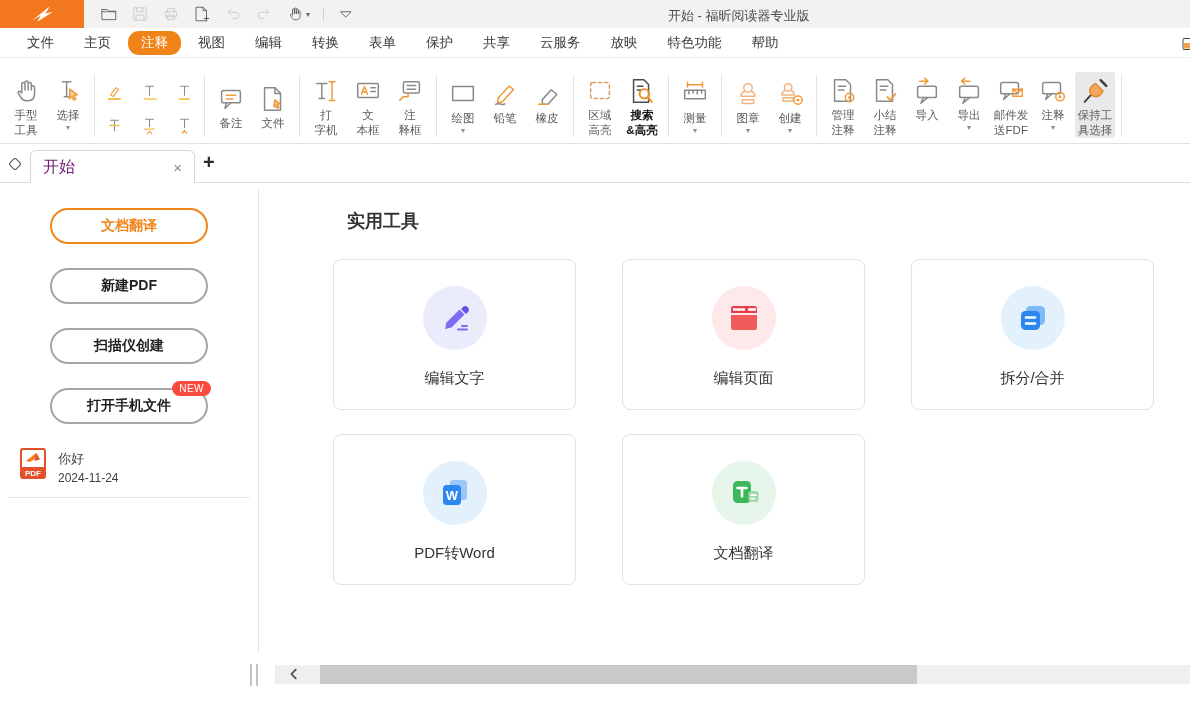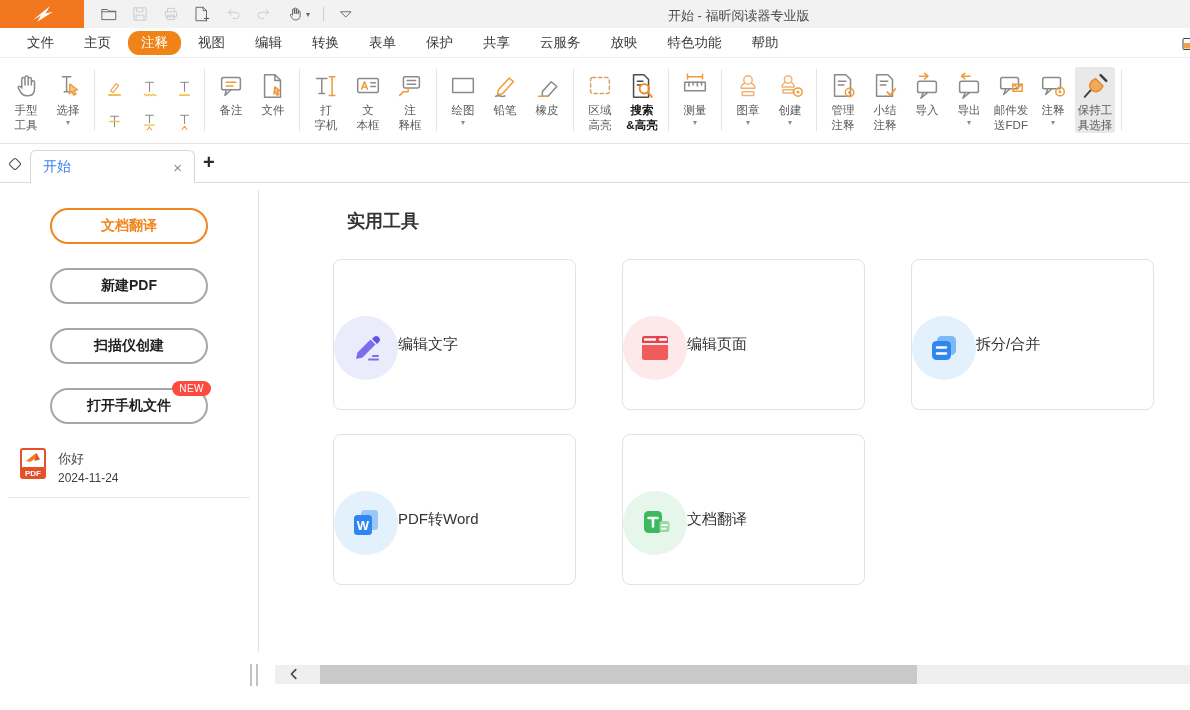--- a/index.html
+++ b/index.html
@@ -15,37 +15,37 @@
   .qa-sep { width:1px; height:14px; background:#cfcfcf; }
   .window-title { position:absolute; left:668px; top:7px; font-size:13px; color:#4a4a4a; white-space:nowrap; }
 
   
   .menubar { position:absolute; left:0; top:28px; width:1190px; height:30px; background:#fff; display:flex; align-items:center; padding-left:27px; column-gap:30px; border-bottom:1px solid #ededed; }
   .menu-item { font-size:13.5px; color:#3a3a3a; white-space:nowrap; cursor:default; }
   .menu-item.active { background:#f08318; color:#fff; border-radius:11px; padding:3px 13px; margin:-3px -13px; }
   .edge-icon { position:absolute; right:-7px; top:36px; }
 
   
-  .ribbon { position:absolute; left:0; top:59px; width:1190px; height:85px; background:#fff; border-bottom:1px solid #e2e2e2; display:flex; align-items:flex-start; padding:8px 4px 0 6px; overflow:hidden; }
+  .ribbon { position:absolute; left:0; top:59px; width:1190px; height:85px; background:#fff; border-bottom:1px solid #e2e2e2; display:flex; align-items:center; padding:8px 4px 0 6px; overflow:hidden; }
   .rgroup { display:flex; align-items:flex-start; gap:2px; }
   .rdivider { width:1px; height:62px; background:#e4e4e4; margin:2px 6px 0 6px; flex:0 0 auto; }
   .rbtn { min-width:40px; padding:2px 2px 0 2px; display:flex; flex-direction:column; align-items:center; border-radius:3px; cursor:default; }
   .rbtn .ric { height:34px; display:flex; align-items:center; justify-content:center; }
   .rbtn .rlabel { font-size:11.5px; line-height:15px; color:#5a5a5a; text-align:center; white-space:pre-line; }
   .rbtn .rcaret { font-size:8px; line-height:10px; color:#8d8d8d; }
   .rbtn.active { background:#e9e9e9; }
   .rbtn.emphasis .rlabel { color:#141414; font-weight:bold; }
   .rgrid { display:grid; grid-template-columns:repeat(3,27px); grid-auto-rows:27px; column-gap:8px; row-gap:6px; margin-top:8px; }
   .rgrid .gcell { display:flex; align-items:center; justify-content:center; cursor:default; }
 
   
   .tabbar { position:absolute; left:0; top:145px; width:1190px; height:38px; background:#fff; border-bottom:1px solid #dcdcdc; }
   .tab-tool { position:absolute; left:5px; top:9px; cursor:default; }
   .tab { position:absolute; left:30px; top:5px; width:165px; height:34px; background:#fff; border:1px solid #d6d6d6; border-bottom-color:#fff; border-radius:6px 6px 0 0; display:flex; align-items:center; padding:0 12px; }
-  .tab-label { font-size:14px; color:#3b82f6; }
+  .tab-label { font-size:16px; color:#701a75; }
   .tab-close { margin-left:auto; color:#8a8a8a; font-size:15px; line-height:1; cursor:default; }
   .new-tab { position:absolute; left:203px; top:6px; font-size:20px; font-weight:bold; color:#2b2b2b; cursor:default; }
 
   
   .sidebar { position:absolute; left:0; top:183px; width:258px; bottom:0; background:#fff; }
   .side-buttons { padding-top:25px; }
   .side-btn { position:relative; width:158px; height:36px; margin:0 auto 24px auto; border:2px solid #a6a6a6; border-radius:18px; background:#fff; display:flex; align-items:center; justify-content:center; font-size:14px; font-weight:bold; color:#1f1f1f; cursor:default; }
   .side-btn.accent { border-color:#f0861c; color:#f0861c; }
   .side-badge { position:absolute; top:-9px; right:-5px; background:#fb4a3e; color:#fff; font-size:10px; font-weight:normal; padding:2px 7px; border-radius:8px; letter-spacing:.5px; }
   .recent-bar { width:216px; height:32px; margin:23px auto 0 auto; background:#f1f1f1; border-radius:4px; display:flex; align-items:center; padding:0 10px; }
@@ -54,21 +54,21 @@
   .recent-item { margin:14px 0 0 20px; display:flex; gap:12px; align-items:flex-start; cursor:default; }
   .recent-name { font-size:13px; color:#444; padding-top:2px; }
   .recent-date { font-size:12px; color:#404040; margin-top:3px; }
   .recent-divider { height:1px; background:#e8e8e8; margin:12px 8px 0 8px; }
   .vdivider { position:absolute; left:258px; top:190px; width:1px; height:462px; background:#e2e2e2; }
 
   
   .main { position:absolute; left:259px; top:183px; right:0; bottom:0; background:#fff; }
   .main-heading { position:absolute; left:88px; top:26px; font-size:18px; font-weight:600; color:#333; }
   .cards { position:absolute; left:74px; top:76px; display:grid; grid-template-columns:repeat(3,243px); grid-auto-rows:151px; column-gap:46px; row-gap:24px; }
-  .card { border:1px solid #e2e2e2; border-radius:8px; background:#fff; display:flex; align-items:center; cursor:default; }
+  .card { border:1px solid #e2e2e2; border-radius:8px; background:#fff; display:flex; flex-direction:column; align-items:center; cursor:default; }
   .card .cicon { margin-top:26px; height:64px; }
   .card .clabel { margin-top:19px; font-size:15px; color:#333; }
 
   
   .hscroll { position:absolute; left:275px; right:0; top:665px; height:19px; background:#efeff0; }
   .hscroll .left-arrow { position:absolute; left:12px; top:2px; }
   .hscroll .thumb { position:absolute; left:45px; top:0; width:597px; height:19px; background:#c9c9c9; }
   .splitter-handle { position:absolute; left:250px; top:664px; width:8px; height:22px; border-left:2px solid #c2c2c2; border-right:2px solid #c2c2c2; }
 </style>
 </head>

